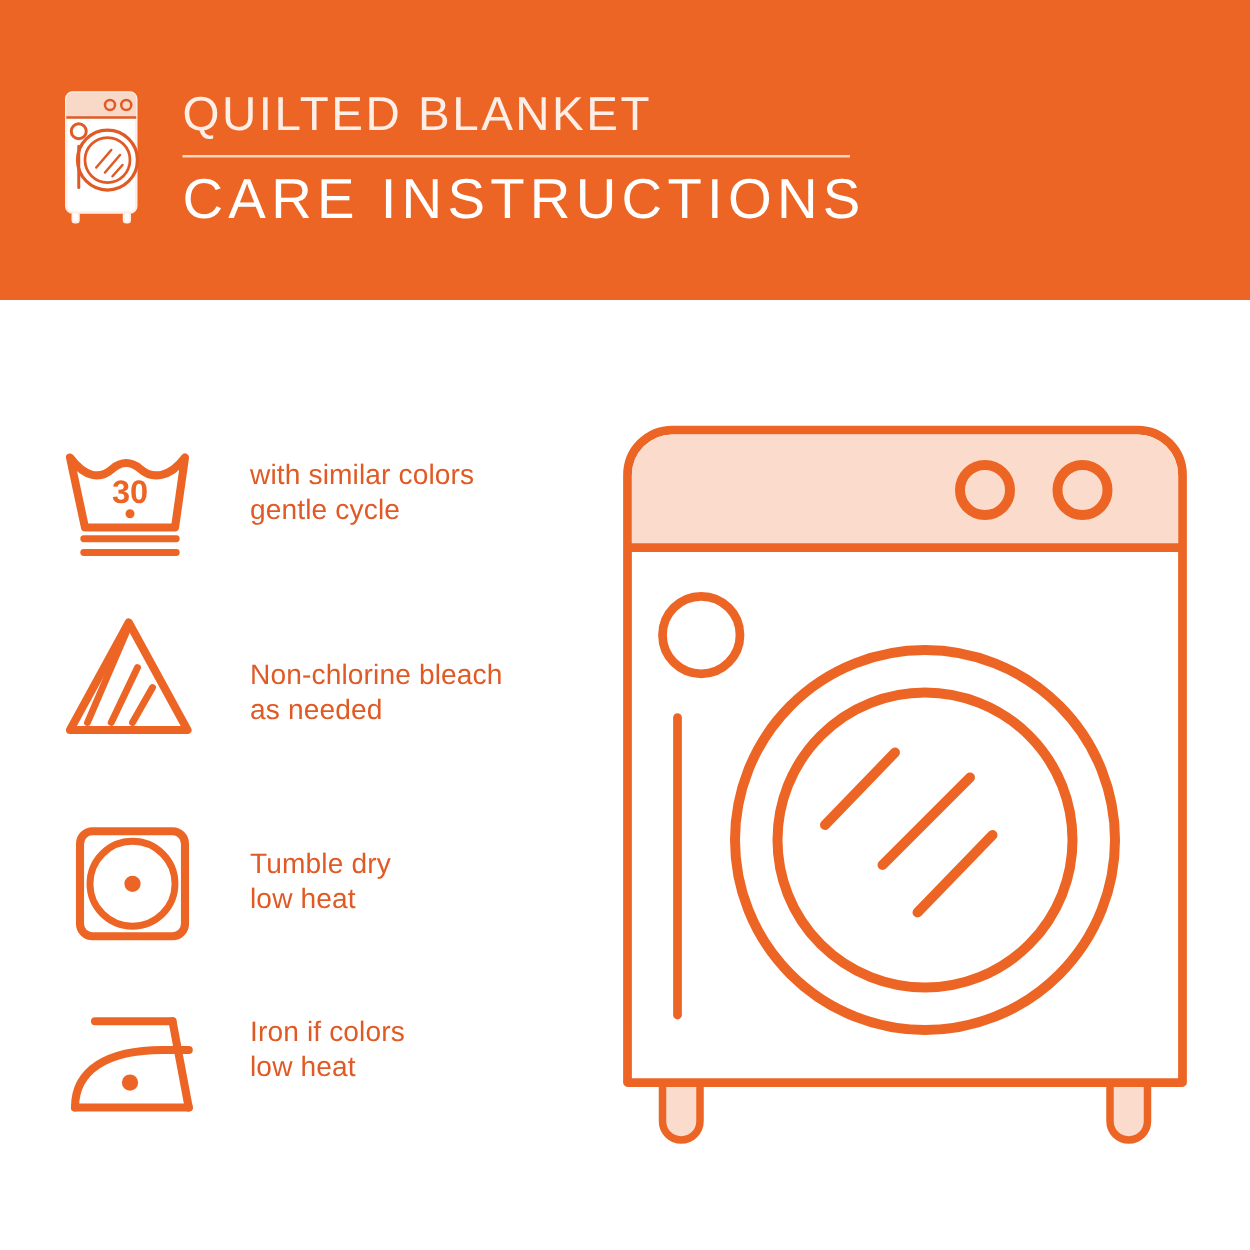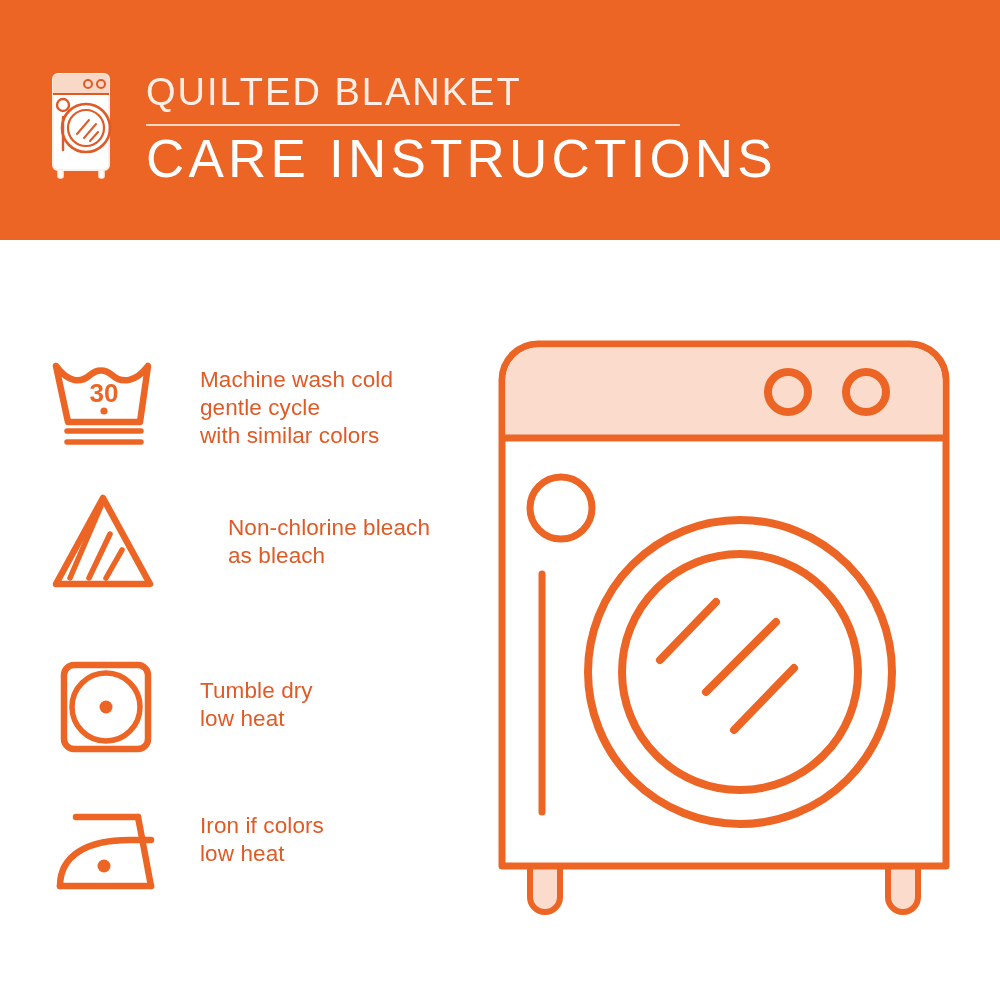--- a/index.html
+++ b/index.html
@@ -52,21 +52,21 @@
   }
   #title-divider {
     width: 534px;
     height: 2px;
     background: #F7D7C4;
     margin-top: 10px;
     margin-bottom: 8px;
   }
   #title-line-2 {
     color: #FFFFFF;
-    font-size: 53px;
+    font-size: 45px;
     line-height: 50px;
     letter-spacing: 4.2px;
     font-weight: 400;
     white-space: nowrap;
   }
 
   
   #care-list {
     position: absolute;
     left: 0;
@@ -103,21 +103,21 @@
   #care-row-1 { top: 160px; }
   #care-row-2 { top: 329px; }
   #care-row-3 { top: 468px; }
 
   #care-row-0 .care-icon { left: 50px; top: 14px;  width: 110px; height: 92px; }
   #care-row-1 .care-icon { left: 46px; top: 2px;   width: 114px; height: 100px; }
   #care-row-2 .care-icon { left: 58px; top: 0px;   width: 96px;  height: 96px; }
   #care-row-3 .care-icon { left: 52px; top: 10px;  width: 112px; height: 84px; }
 
   #care-row-0 .care-text { top: 22px; }
-  #care-row-1 .care-text { top: 24px; margin-left: 28px; }
+  #care-row-1 .care-text { top: 36px; }
   #care-row-2 .care-text { top: 18px; }
   #care-row-3 .care-text { top: 14px; }
 
   
   #machine-illustration {
     position: absolute;
     left: 488px;
     top: 330px;
     width: 470px;
     height: 600px;
@@ -174,40 +174,39 @@
 
           <line x1="17" y1="73" x2="91" y2="73" stroke="#ED6524" stroke-width="5.5" stroke-linecap="round"></line>
           <line x1="17" y1="84" x2="91" y2="84" stroke="#ED6524" stroke-width="5.5" stroke-linecap="round"></line>
 
           <text x="54" y="44" text-anchor="middle" font-family="Liberation Sans, sans-serif" font-size="26" font-weight="700" fill="#ED6524">30</text>
 
           <circle cx="54" cy="53" r="3.6" fill="#ED6524"></circle>
         </svg>
       </div>
       <div class="care-text">
-        <span class="line">Machine wash cold</span>
+        <span class="line">with similar colors</span>
         <span class="line">gentle cycle</span>
-        <span class="line">with similar colors</span>
       </div>
     </div>
 
     <div class="care-row" id="care-row-1">
       <div class="care-icon">
         <svg viewBox="0 0 114 100" width="114" height="100" xmlns="http://www.w3.org/2000/svg">
 
           <path d="M57 6 L 104 92 L 10 92 Z" fill="none" stroke="#ED6524" stroke-width="6.5" stroke-linejoin="round"></path>
 
           <line x1="55" y1="14" x2="24" y2="86" stroke="#ED6524" stroke-width="5.5" stroke-linecap="round"></line>
           <line x1="64" y1="42" x2="43" y2="86" stroke="#ED6524" stroke-width="5.5" stroke-linecap="round"></line>
           <line x1="76" y1="58" x2="60" y2="86" stroke="#ED6524" stroke-width="5.5" stroke-linecap="round"></line>
         </svg>
       </div>
       <div class="care-text">
         <span class="line">Non-chlorine bleach</span>
-        <span class="line">as bleach</span>
+        <span class="line">as needed</span>
       </div>
     </div>
 
     <div class="care-row" id="care-row-2">
       <div class="care-icon">
         <svg viewBox="0 0 96 96" width="96" height="96" xmlns="http://www.w3.org/2000/svg">
           <rect x="6" y="6" width="84" height="84" rx="10" fill="none" stroke="#ED6524" stroke-width="6.5"></rect>
           <circle cx="48" cy="48" r="34" fill="none" stroke="#ED6524" stroke-width="5.5"></circle>
           <circle cx="48" cy="48" r="6.5" fill="#ED6524"></circle>
         </svg>

